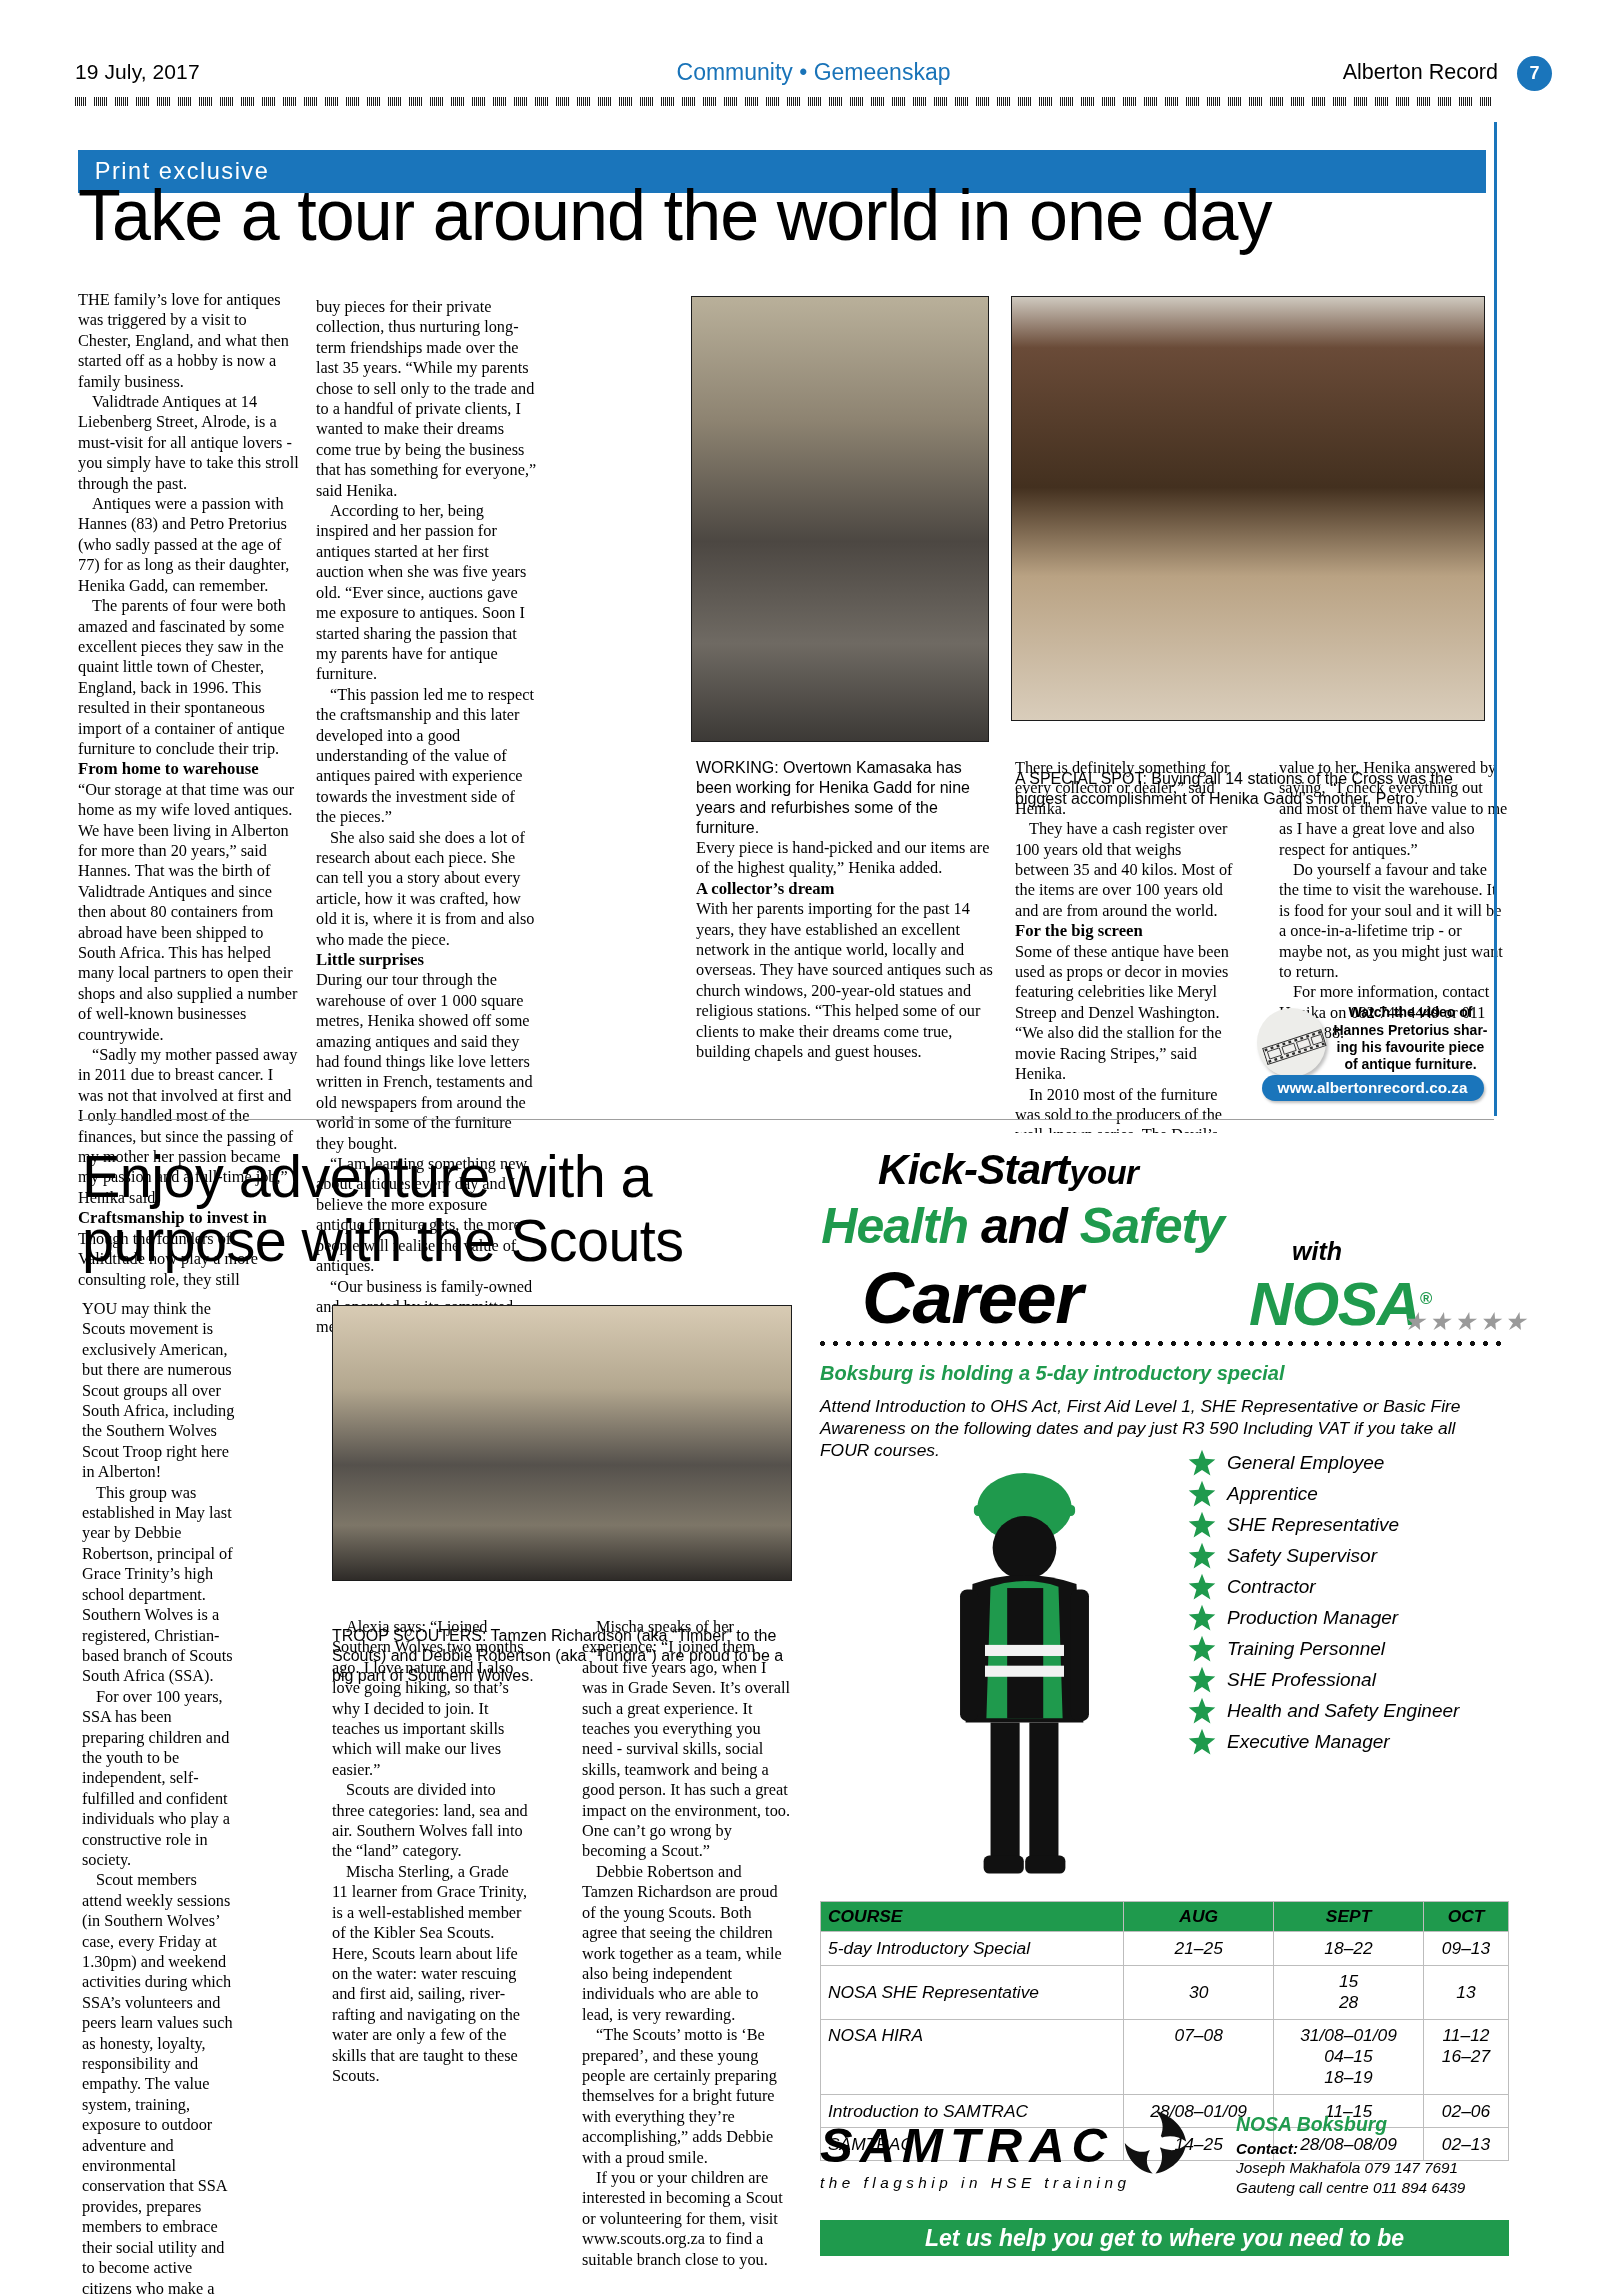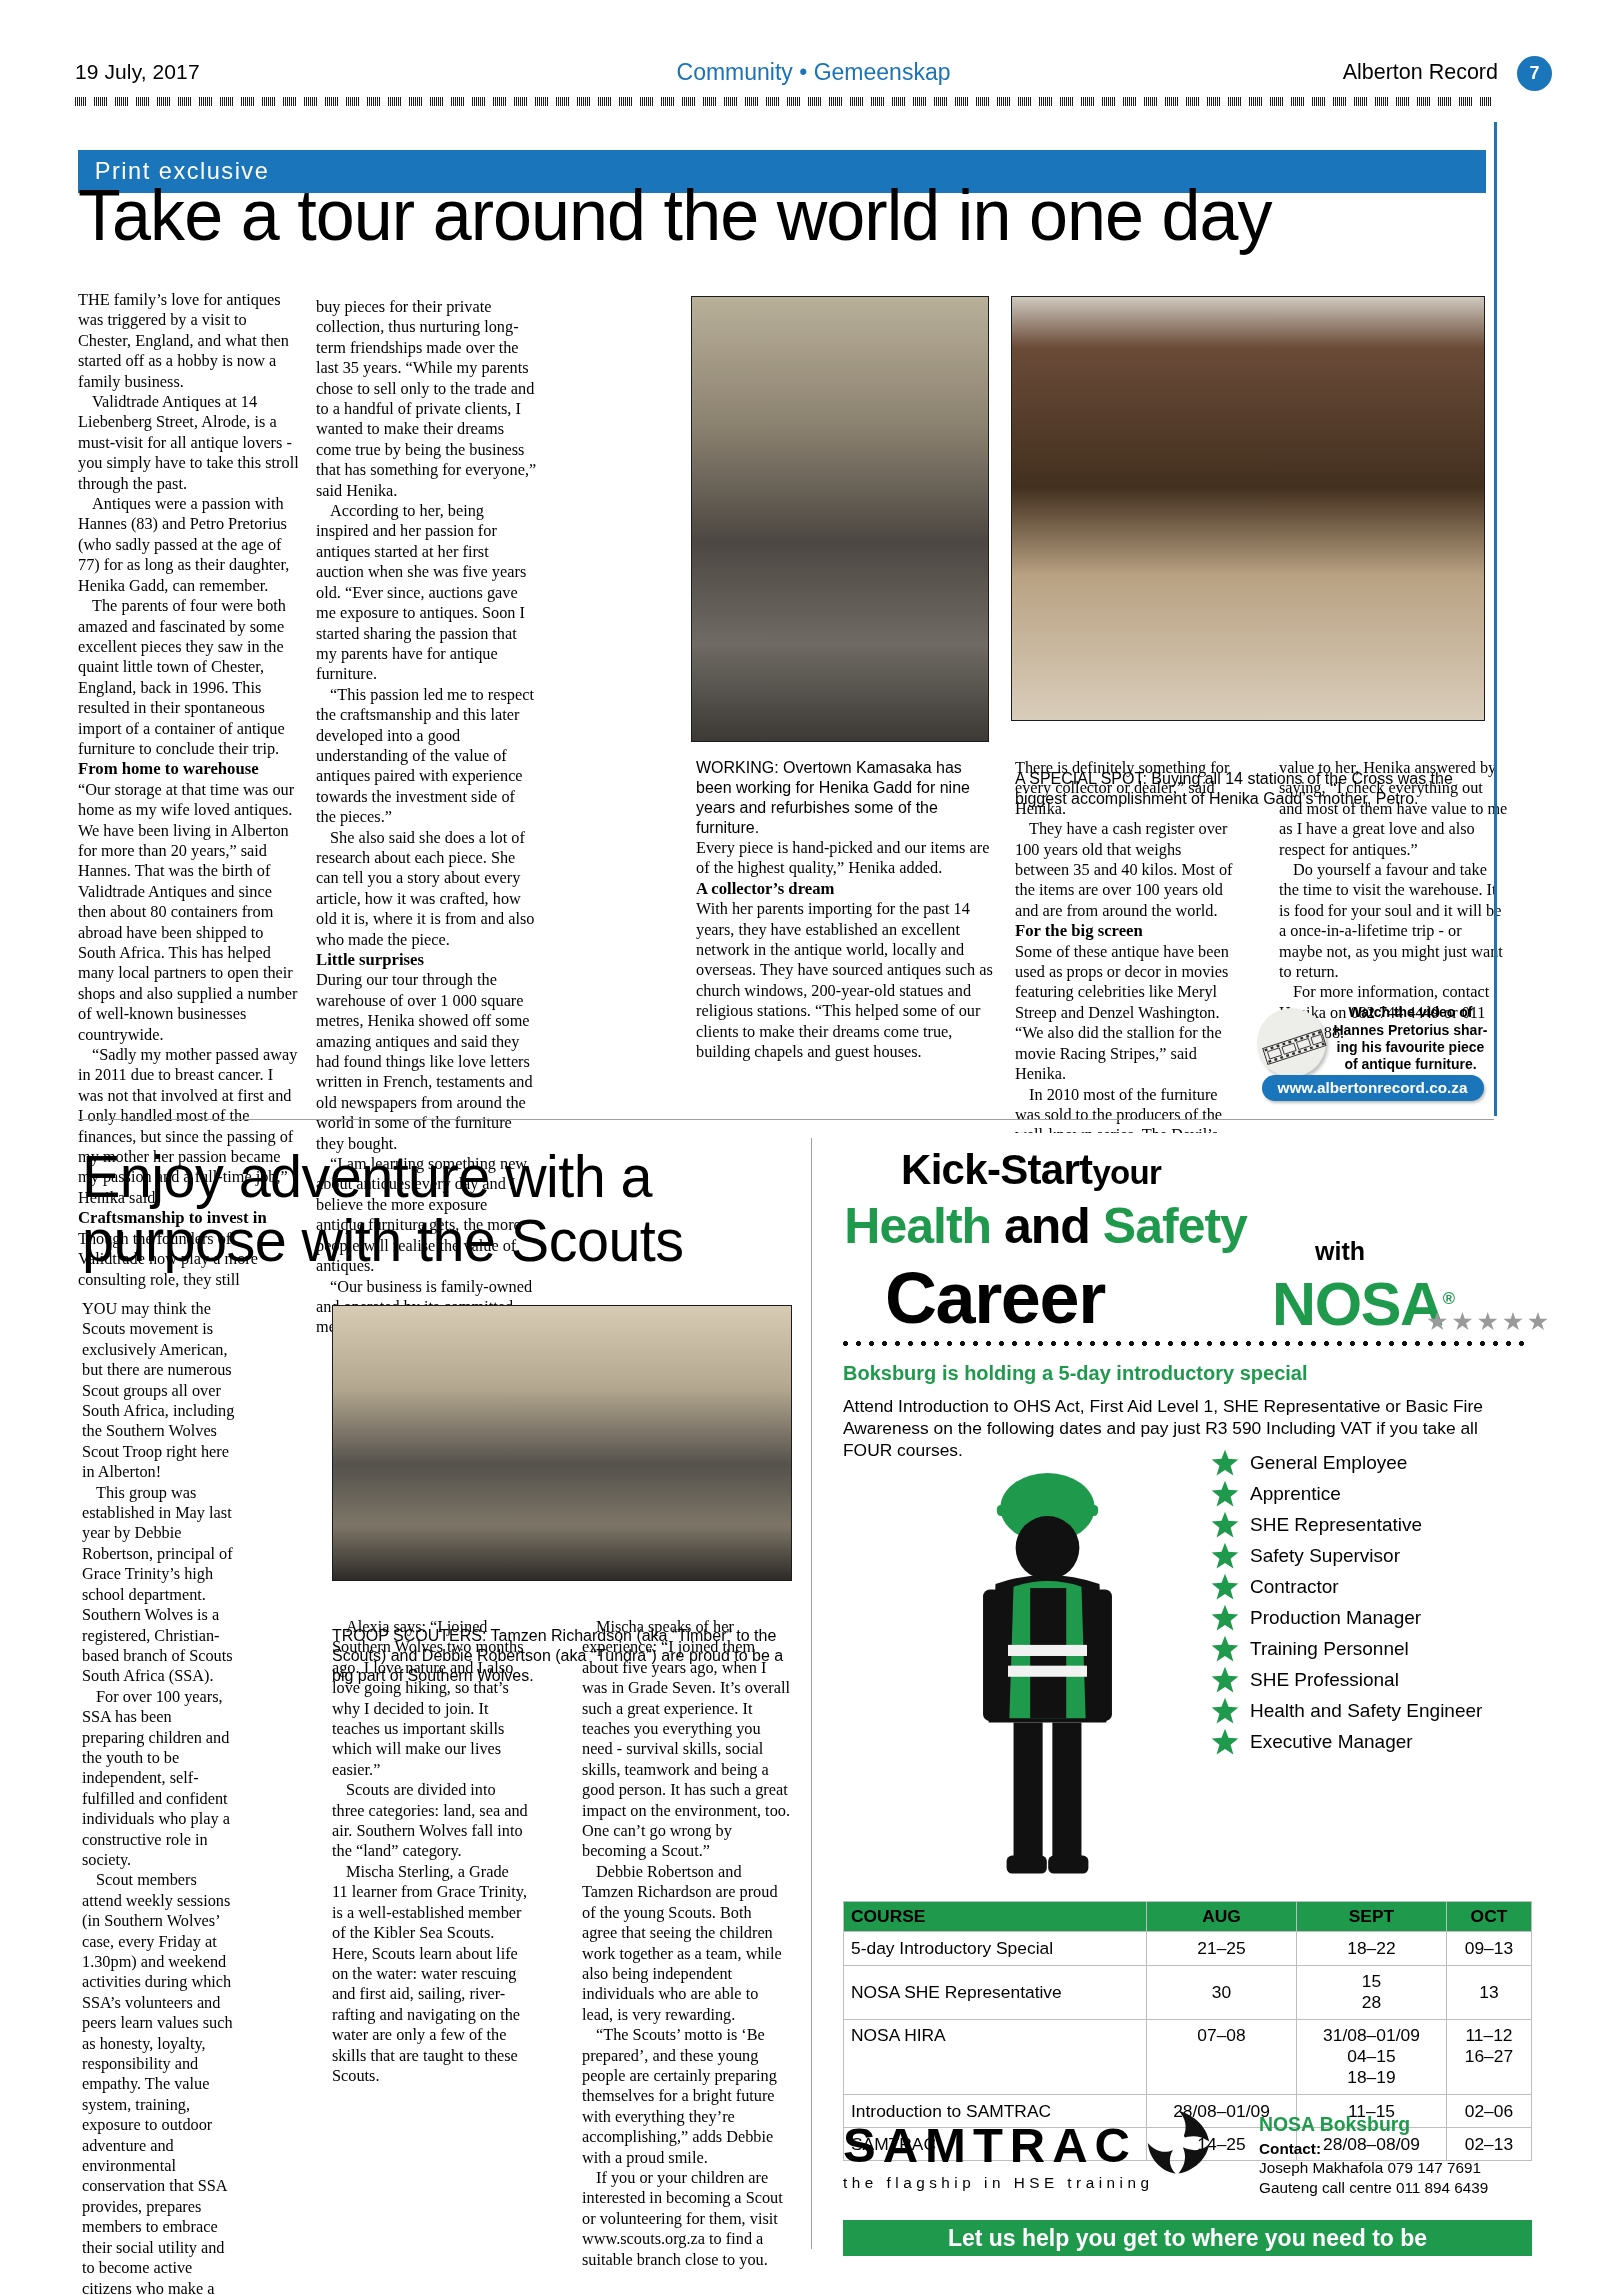--- a/index.html
+++ b/index.html
@@ -78,21 +78,21 @@
     transform:scaleX(.96);transform-origin:left top;}
 
   #a2c1{left:82px;top:1299px;width:153px;}
   #a2c2{left:332px;top:1617px;width:196px;}
   #a2c3{left:582px;top:1617px;width:208px;}
 
   #ph3{left:332px;top:1305px;width:458px;height:274px;}
   #cap3{left:332px;top:1588px;width:458px;}
 
   
-  .ad{position:absolute;left:829px;top:1133px;width:715px;height:1138px;background:#fff;}
+  .ad{position:absolute;left:806px;top:1133px;width:715px;height:1138px;background:#fff;font-style:italic;}
   .kickstart{position:absolute;left:72px;top:12.5px;font-family:"Liberation Sans",sans-serif;
     font-weight:bold;font-size:42px;letter-spacing:-0.7px;}
   .ks-green{color:#1f9a4d;}
   .ks-your{font-size:33px;font-weight:bold;}
   .hs-line{position:absolute;left:15.3px;top:64px;font-family:"Liberation Sans",sans-serif;
     font-weight:bold;font-size:50px;letter-spacing:-1px;}
   .career-line{position:absolute;left:56px;top:124px;font-family:"Liberation Sans",sans-serif;
     font-weight:bold;font-size:72px;letter-spacing:-1.4px;}
   .with-word{position:absolute;left:486px;top:104px;font-family:"Liberation Sans",sans-serif;
     font-weight:bold;font-size:25px;}

